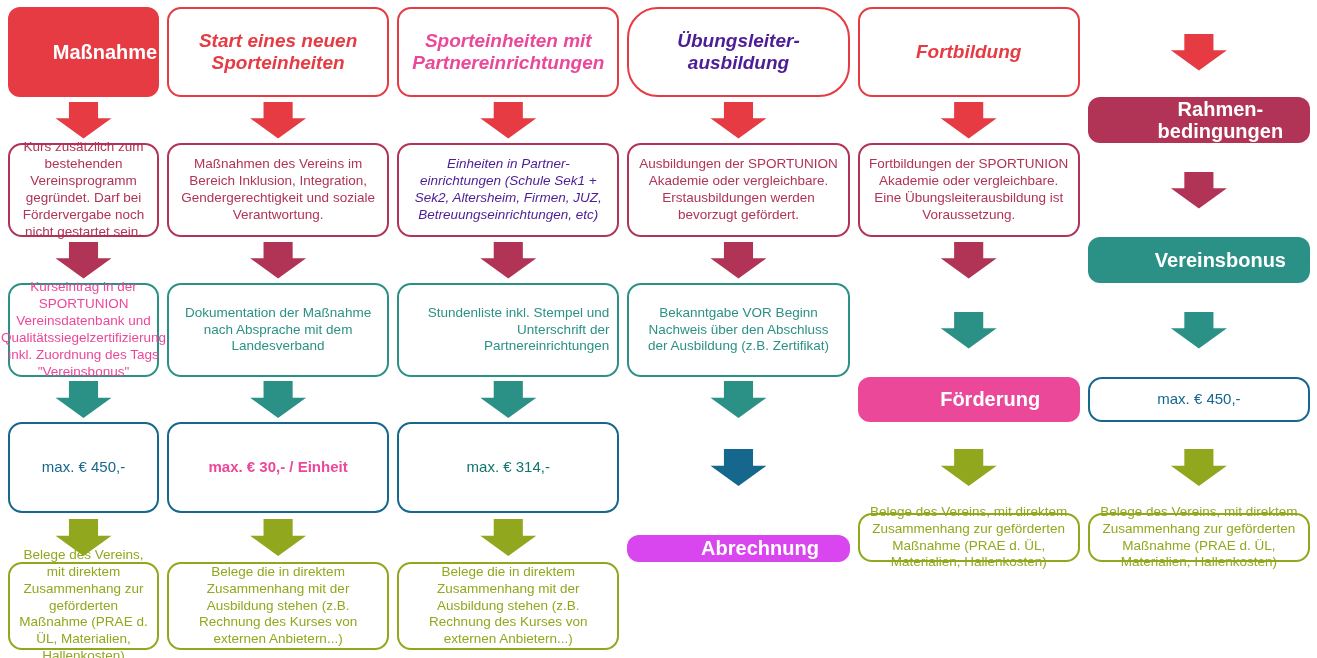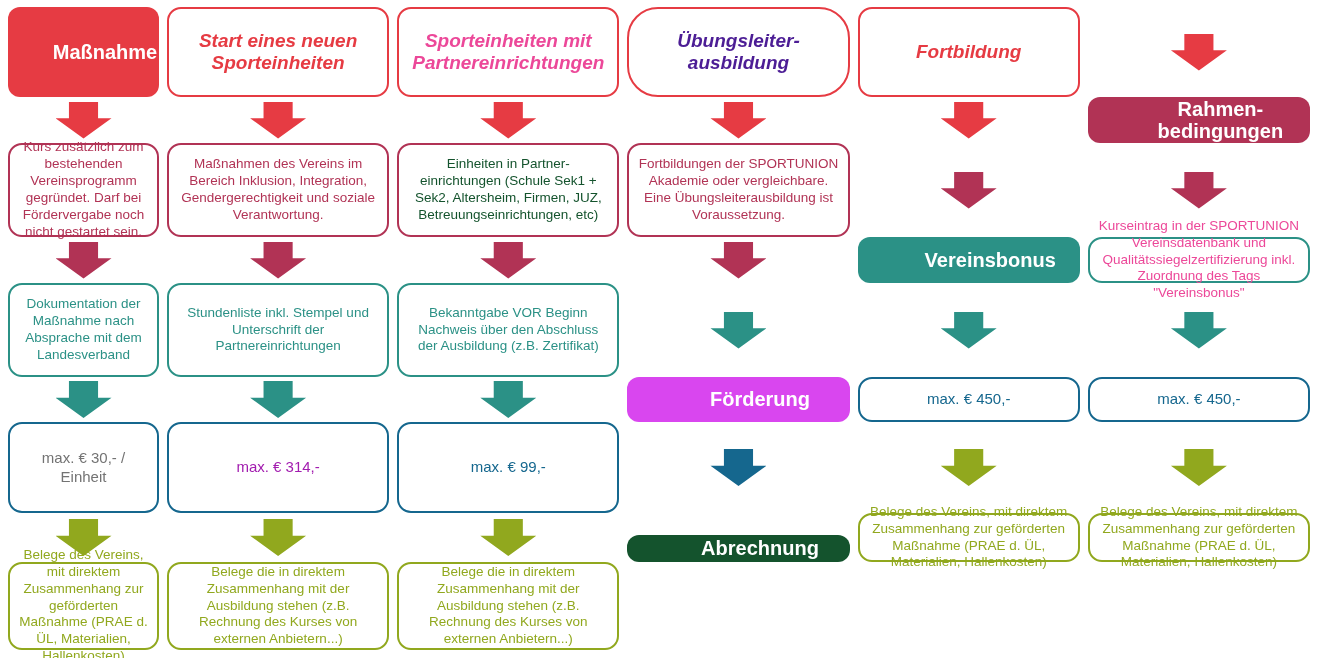--- a/index.html
+++ b/index.html
@@ -80,21 +80,22 @@
       <div class="arrow" style="background-color: rgb(230, 59, 67);"></div>
     </div>
   <div class="acell">
       <div class="arrow" style="background-color: rgb(230, 59, 67);"></div>
     </div>
 
   <div class="row-header" style="background-color: rgb(177, 51, 85);">Rahmen-
 bedingungen</div>
   <div class="cell body-text" style="border-color: rgb(177, 51, 85); color: rgb(177, 51, 85);">Kurs zusätzlich zum bestehenden Vereinsprogramm gegründet. Darf bei Fördervergabe noch nicht gestartet sein.</div>
   <div class="cell body-text" style="border-color: rgb(177, 51, 85); color: rgb(177, 51, 85);">Maßnahmen des Vereins im Bereich Inklusion, Integration, Gendergerechtigkeit und soziale Verantwortung.</div>
-  <div class="cell body-text" style="border-color: rgb(177, 51, 85); color: #14532d;">Einheiten in Partner-einrichtungen (Schule Sek1 + Sek2, Altersheim, Firmen, JUZ, Betreuungseinrichtungen, etc)</div>
+  <div class="cell body-text" style="border-color: rgb(177, 51, 85); color: #4c1d95; font-style: italic;">Einheiten in Partner-einrichtungen (Schule Sek1 + Sek2, Altersheim, Firmen, JUZ, Betreuungseinrichtungen, etc)</div>
+  <div class="cell body-text" style="border-color: rgb(177, 51, 85); color: rgb(177, 51, 85);">Ausbildungen der SPORTUNION Akademie oder vergleichbare. Erstausbildungen werden bevorzugt gefördert.</div>
   <div class="cell body-text" style="border-color: rgb(177, 51, 85); color: rgb(177, 51, 85);">Fortbildungen der SPORTUNION Akademie oder vergleichbare. Eine Übungsleiterausbildung ist Voraussetzung.</div>
 
   <div class="acell">
       <div class="arrow" style="background-color: rgb(177, 51, 85);"></div>
     </div>
   <div class="acell">
       <div class="arrow" style="background-color: rgb(177, 51, 85);"></div>
     </div>
   <div class="acell">
       <div class="arrow" style="background-color: rgb(177, 51, 85);"></div>
@@ -105,21 +106,21 @@
   <div class="acell">
       <div class="arrow" style="background-color: rgb(177, 51, 85);"></div>
     </div>
   <div class="acell">
       <div class="arrow" style="background-color: rgb(177, 51, 85);"></div>
     </div>
 
   <div class="row-header" style="background-color: rgb(43, 145, 134);">Vereinsbonus</div>
   <div class="cell body-text" style="border-color: rgb(43, 145, 134); color: #ec4899;">Kurseintrag in der SPORTUNION Vereinsdatenbank und Qualitätssiegelzertifizierung inkl. Zuordnung des Tags "Vereinsbonus"</div>
   <div class="cell body-text" style="border-color: rgb(43, 145, 134); color: rgb(43, 145, 134);">Dokumentation der Maßnahme nach Absprache mit dem Landesverband</div>
-  <div class="cell body-text" style="border-color: rgb(43, 145, 134); color: rgb(43, 145, 134);">Stundenliste inkl. Stempel und Unterschrift der Partnereinrichtungen</div>
+  <div class="cell body-text" style="border-color: rgb(43, 145, 134); color: rgb(43, 145, 134); text-align: right;">Stundenliste inkl. Stempel und Unterschrift der Partnereinrichtungen</div>
   <div class="cell body-text" style="border-color: rgb(43, 145, 134); color: rgb(43, 145, 134);">Bekanntgabe VOR Beginn Nachweis über den Abschluss der Ausbildung (z.B. Zertifikat)</div>
 
   <div class="acell">
       <div class="arrow" style="background-color: rgb(43, 145, 134);"></div>
     </div>
   <div class="acell">
       <div class="arrow" style="background-color: rgb(43, 145, 134);"></div>
     </div>
   <div class="acell">
       <div class="arrow" style="background-color: rgb(43, 145, 134);"></div>
@@ -127,46 +128,45 @@
   <div class="acell">
       <div class="arrow" style="background-color: rgb(43, 145, 134);"></div>
     </div>
   <div class="acell">
       <div class="arrow" style="background-color: rgb(43, 145, 134);"></div>
     </div>
   <div class="acell">
       <div class="arrow" style="background-color: rgb(43, 145, 134);"></div>
     </div>
 
-  <div class="row-header" style="background-color: #d946ef;">Förderung</div>
+  <div class="row-header" style="background-color: #ec4899;">Förderung</div>
   <div class="cell amount-text" style="border-color: rgb(21, 103, 142); color: rgb(21, 103, 142);">max. € 450,-</div>
   <div class="cell amount-text" style="border-color: rgb(21, 103, 142); color: rgb(21, 103, 142);">max. € 450,-</div>
-  <div class="cell amount-text" style="border-color: rgb(21, 103, 142); color: #737373;">max. € 30,- / Einheit</div>
-  <div class="cell amount-text" style="border-color: rgb(21, 103, 142); color: #a21caf;">max. € 314,-</div>
-  <div class="cell amount-text" style="border-color: rgb(21, 103, 142); color: rgb(21, 103, 142);">max. € 99,-</div>
+  <div class="cell amount-text" style="border-color: rgb(21, 103, 142); color: #ec4899; font-weight: bold;">max. € 30,- / Einheit</div>
+  <div class="cell amount-text" style="border-color: rgb(21, 103, 142); color: #0f766e;">max. € 314,-</div>
 
   <div class="acell">
       <div class="arrow" style="background-color: rgb(21, 103, 142);"></div>
     </div>
   <div class="acell">
       <div class="arrow" style="background-color: rgb(145, 168, 30);"></div>
     </div>
   <div class="acell">
       <div class="arrow" style="background-color: rgb(145, 168, 30);"></div>
     </div>
   <div class="acell">
       <div class="arrow" style="background-color: rgb(145, 168, 30);"></div>
     </div>
   <div class="acell">
       <div class="arrow" style="background-color: rgb(145, 168, 30);"></div>
     </div>
   <div class="acell">
       <div class="arrow" style="background-color: rgb(145, 168, 30);"></div>
     </div>
 
-  <div class="row-header" style="background-color: #14532d; margin-top: 22px;">Abrechnung</div>
+  <div class="row-header" style="background-color: #d946ef; margin-top: 22px;">Abrechnung</div>
   <div class="cell body-text" style="border-color: rgb(145, 168, 30); color: rgb(145, 168, 30);">Belege des Vereins, mit direktem Zusammenhang zur geförderten Maßnahme (PRAE d. ÜL, Materialien, Hallenkosten)</div>
   <div class="cell body-text" style="border-color: rgb(145, 168, 30); color: rgb(145, 168, 30);">Belege des Vereins, mit direktem Zusammenhang zur geförderten Maßnahme (PRAE d. ÜL, Materialien, Hallenkosten)</div>
   <div class="cell body-text" style="border-color: rgb(145, 168, 30); color: rgb(145, 168, 30);">Belege des Vereins, mit direktem Zusammenhang zur geförderten Maßnahme (PRAE d. ÜL, Materialien, Hallenkosten)</div>
   <div class="cell body-text" style="border-color: rgb(145, 168, 30); color: rgb(145, 168, 30);">Belege die in direktem Zusammenhang mit der Ausbildung stehen (z.B. Rechnung des Kurses von externen Anbietern...)</div>
   <div class="cell body-text" style="border-color: rgb(145, 168, 30); color: rgb(145, 168, 30);">Belege die in direktem Zusammenhang mit der Ausbildung stehen (z.B. Rechnung des Kurses von externen Anbietern...)</div>
 
 </div>
 
 </body></html>

